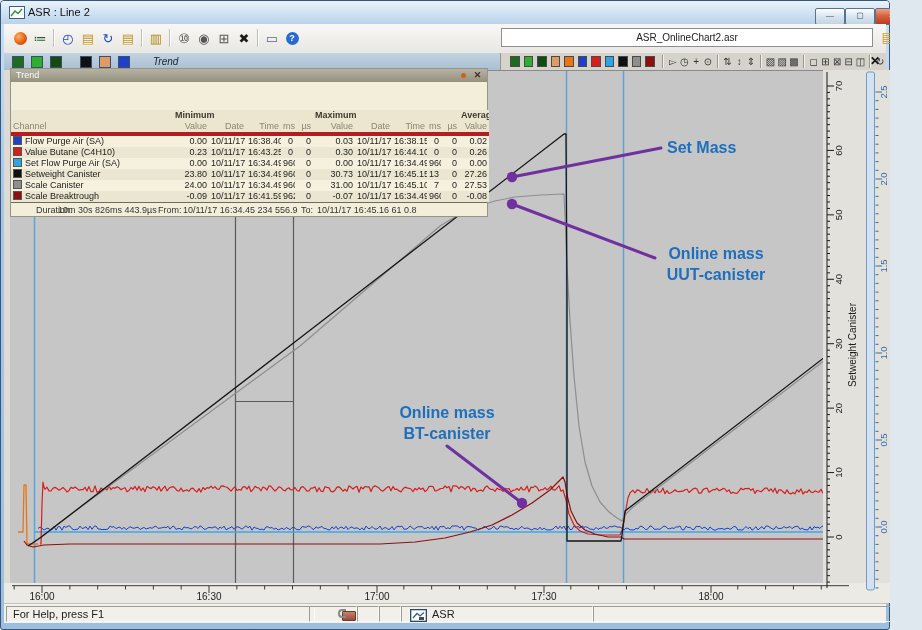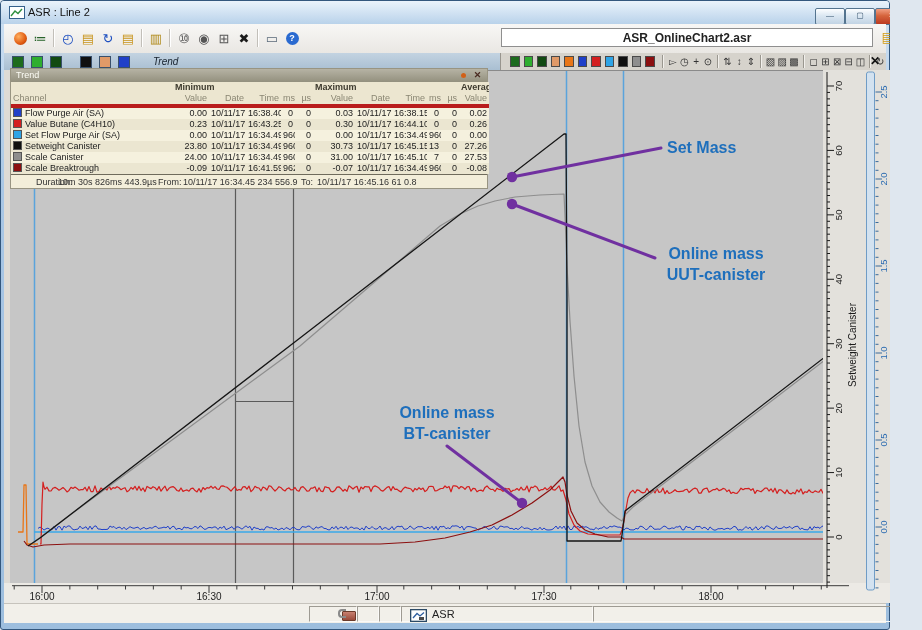--- a/index.html
+++ b/index.html
@@ -14,21 +14,21 @@
   .win-btn.close{background:linear-gradient(#f2a084,#d6643c 45%,#bc3b22);color:#fff;}
   
   .toolbar{position:absolute;left:4px;right:4px;top:24px;height:29px;background:linear-gradient(#f8f7f5,#e9e7e3);border-bottom:1px solid #cfccc6;}
   .tb-row{position:absolute;left:6px;top:3px;display:flex;align-items:center;height:22px;}
   .tb-btn{width:20px;height:20px;display:flex;align-items:center;justify-content:center;font-size:13px;}
   .tb-sep{width:1px;height:18px;background:#c2bfb9;border-right:1px solid #fff;margin:0 3px;}
   .ball{width:13px;height:13px;border-radius:50%;background:radial-gradient(circle at 35% 35%,#ffb060,#e05a10 60%,#a03000);}
   .qcircle{width:13px;height:13px;border-radius:50%;background:#2a6ad0;color:#fff;font-size:9px;font-weight:bold;
     display:flex;align-items:center;justify-content:center;}
   .filename{position:absolute;left:497px;top:4px;width:370px;height:17px;border:1px solid #8f8f8f;background:#fff;
-    font-family:"Liberation Sans",sans-serif;font-size:12px;font-weight:bold;color:#222;text-align:center;padding:0;}
+    font-family:"Liberation Sans",sans-serif;font-size:10px;font-weight:normal;color:#222;text-align:center;padding:0;}
   .tb-right-icon{position:absolute;top:4px;width:18px;height:18px;font-size:14px;display:flex;align-items:center;justify-content:center;}
   
   .trendbar{position:absolute;left:4px;right:4px;top:53px;height:17px;background:linear-gradient(#c3d3e1,#a9bfd2);}
   .trend-left{position:absolute;left:0;top:0;height:17px;display:flex;align-items:center;padding-left:8px;}
   .sqL{width:10px;height:10px;border:1px solid #39506b;margin-right:7px;}
   .sqL.gap{margin-left:11px;}
   .trend-label{font-size:10px;font-style:italic;color:#15202c;margin-left:16px;}
   .trend-right{position:absolute;left:496px;right:0;top:0;height:17px;background:#d6d3cc;border-left:1px solid #98958e;
     display:flex;align-items:center;padding-left:9px;}
   .sqR{width:9px;height:9px;border:1px solid #4a4a4a;margin-right:4px;}
@@ -42,21 +42,21 @@
   .axes-bg{position:absolute;left:823px;top:70px;width:93px;height:513px;background:#e3e1dc;}
   #timeaxis{position:absolute;left:4px;top:583px;background:#eceae5;}
   svg{font-family:"Liberation Sans",sans-serif;}
   
   .legend{position:absolute;left:10px;top:68px;width:478px;background:#f3eeda;border:1px solid #989482;box-sizing:border-box;}
   .lg-head{height:13px;background:linear-gradient(#b6b3a4,#93907e);color:#fdfdf6;font-size:9px;padding-left:5px;line-height:13px;position:relative;}
   .lg-ico{position:absolute;top:1px;width:11px;height:11px;font-size:9px;line-height:11px;text-align:center;}
   .lg-target{right:18px;color:#e8d9c0;}
   .lg-target::after{content:"";position:absolute;left:3px;top:3px;width:5px;height:5px;border-radius:50%;background:#d06018;}
   .lg-close{right:4px;color:#4a2a20;font-weight:bold;}
-  table.lg{border-collapse:collapse;width:100%;table-layout:fixed;font-size:9px;color:#222;}
+  table.lg{border-collapse:collapse;width:100%;table-layout:fixed;font-size:9px;color:#222;margin-top:28px;}
   table.lg td,table.lg th{padding:0 2px;height:11px;line-height:11px;overflow:hidden;white-space:nowrap;font-weight:normal;}
   table.lg thead tr{background:#ece6d0;}
   table.lg thead .grp{font-weight:bold;color:#3d3a2e;text-align:left;}
   table.lg thead .grp.avg{text-align:right;}
   table.lg thead .sub{color:#8a8673;text-align:right;}
   table.lg thead .sub.ch{text-align:left;}
   table.lg thead tr.r2 th{border-bottom:4px solid #b91c1c;}
   table.lg td.num{text-align:right;}
   table.lg tbody tr:nth-child(even){background:#ebe6d1;}
   table.lg tbody tr:nth-child(odd){background:#f5f1de;}
@@ -535,20 +535,23 @@
       <span style="left:25px">Duration:</span>
       <span style="left:47px">10m 30s 826ms 443.9µs</span>
       <span style="left:147px">From:</span>
       <span style="left:172px">10/11/17 16:34.45 234 556.9</span>
       <span style="left:290px">To:</span>
       <span style="left:306px">10/11/17 16:45.16 61 0.8</span>
     </div>
   </div>
 
   <div class="statusbar">
+    <div class="sb-panel sb-text" style="left:2px;width:301px">
+      <span>For Help, press F1</span>
+    </div>
     <div class="sb-panel" style="left:305px;width:46px">
       <span class="lockicon"></span>
     </div>
     <div class="sb-panel" style="left:353px;width:20px"></div>
     <div class="sb-panel" style="left:375px;width:20px"></div>
     <div class="sb-panel" style="left:397px;width:190px">
       <span style="position:absolute;left:8px;top:1px">
         <svg width="17" height="13">
             <rect x="0.5" y="0.5" width="16" height="12" fill="#fff" stroke="#2c4a66" stroke-width="1.6"></rect>
             <polyline points="3,9 7,4.5 10,7 14,3.5" fill="none" stroke="#2f5f9f" stroke-width="1.3"></polyline>

